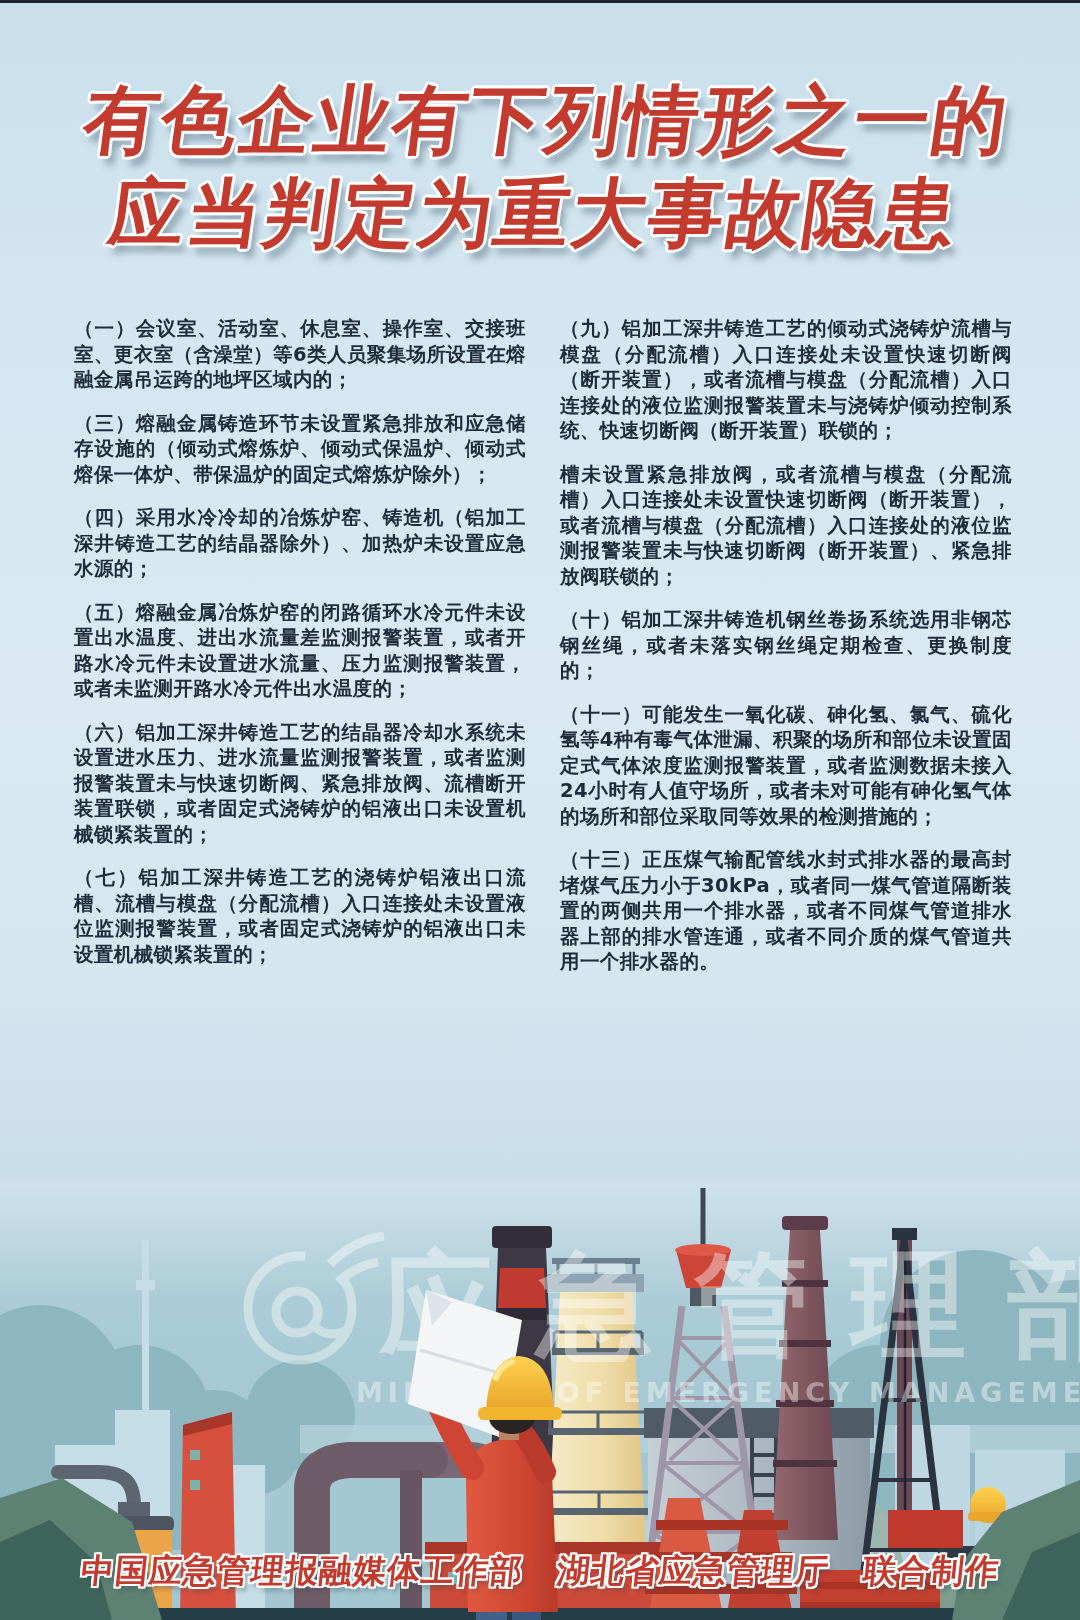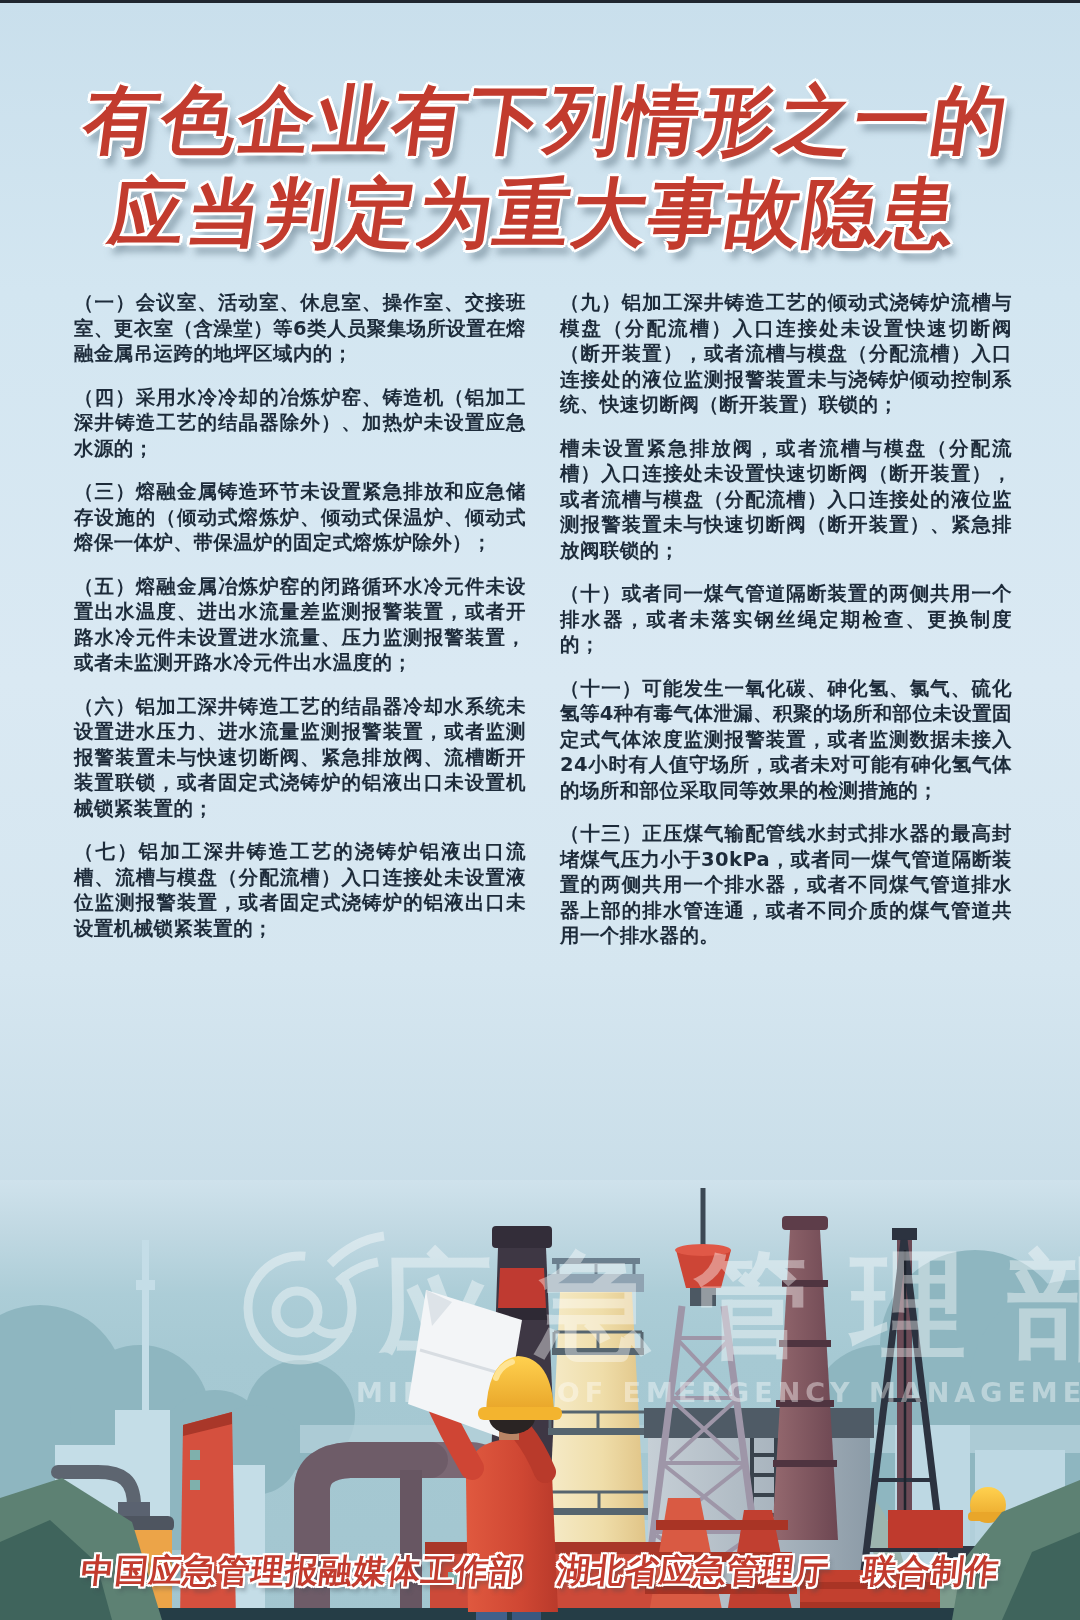--- a/index.html
+++ b/index.html
@@ -14,21 +14,21 @@
     transform:skewX(-8deg);
     font-weight:bold;font-size:75px;line-height:93px;letter-spacing:2px;
     color:#c23b2e;
     text-shadow:
       -3px 0 0 #fff,3px 0 0 #fff,0 -3px 0 #fff,0 3px 0 #fff,
       -2px -2px 0 #fff,2px -2px 0 #fff,-2px 2px 0 #fff,2px 2px 0 #fff,
       7px 9px 7px rgba(95,118,133,0.6);
     white-space:nowrap;
   }
   .cols{
-    position:absolute;top:290px;left:74px;width:938px;
+    position:absolute;top:316px;left:74px;width:938px;
     display:flex;gap:34px;
   }
   .col{flex:1;min-width:0;}
   .col p{
     margin:0 0 18px 0;
     font-size:19.5px;line-height:25.5px;letter-spacing:0.4px;
     font-weight:bold;color:#1d2b3a;text-align:justify;
   }
   .illustration{position:absolute;left:0;bottom:0;width:1080px;height:440px;}
   .credit{
@@ -50,30 +50,30 @@
   <div class="topline"></div>
 
   <div class="title-wrap">
     <div>有色企业有下列情形之一的</div>
     <div>应当判定为重大事故隐患</div>
   </div>
 
   <div class="cols">
     <div class="col">
         <p class="item">（一）会议室、活动室、休息室、操作室、交接班室、更衣室（含澡堂）等6类人员聚集场所设置在熔融金属吊运跨的地坪区域内的；</p>
+        <p class="item">（三）熔融金属铸造环节未设置紧急排放和应急储存设施的（倾动式熔炼炉、倾动式保温炉、倾动式熔保一体炉、带保温炉的固定式熔炼炉除外）；</p>
         <p class="item">（四）采用水冷冷却的冶炼炉窑、铸造机（铝加工深井铸造工艺的结晶器除外）、加热炉未设置应急水源的；</p>
-        <p class="item">（三）熔融金属铸造环节未设置紧急排放和应急储存设施的（倾动式熔炼炉、倾动式保温炉、倾动式熔保一体炉、带保温炉的固定式熔炼炉除外）；</p>
         <p class="item">（五）熔融金属冶炼炉窑的闭路循环水冷元件未设置出水温度、进出水流量差监测报警装置，或者开路水冷元件未设置进水流量、压力监测报警装置，或者未监测开路水冷元件出水温度的；</p>
         <p class="item">（六）铝加工深井铸造工艺的结晶器冷却水系统未设置进水压力、进水流量监测报警装置，或者监测报警装置未与快速切断阀、紧急排放阀、流槽断开装置联锁，或者固定式浇铸炉的铝液出口未设置机械锁紧装置的；</p>
         <p class="item">（七）铝加工深井铸造工艺的浇铸炉铝液出口流槽、流槽与模盘（分配流槽）入口连接处未设置液位监测报警装置，或者固定式浇铸炉的铝液出口未设置机械锁紧装置的；</p>
       </div>
     <div class="col">
         <p class="item">（九）铝加工深井铸造工艺的倾动式浇铸炉流槽与模盘（分配流槽）入口连接处未设置快速切断阀（断开装置），或者流槽与模盘（分配流槽）入口连接处的液位监测报警装置未与浇铸炉倾动控制系统、快速切断阀（断开装置）联锁的；</p>
         <p class="item">槽未设置紧急排放阀，或者流槽与模盘（分配流槽）入口连接处未设置快速切断阀（断开装置），或者流槽与模盘（分配流槽）入口连接处的液位监测报警装置未与快速切断阀（断开装置）、紧急排放阀联锁的；</p>
-        <p class="item">（十）或者同一煤气管道隔断装置的两侧共用一个排水器，或者未落实钢丝绳定期检查、更换制度的；</p>
+        <p class="item">（十）铝加工深井铸造机钢丝卷扬系统选用非钢芯钢丝绳，或者未落实钢丝绳定期检查、更换制度的；</p>
         <p class="item">（十一）可能发生一氧化碳、砷化氢、氯气、硫化氢等4种有毒气体泄漏、积聚的场所和部位未设置固定式气体浓度监测报警装置，或者监测数据未接入24小时有人值守场所，或者未对可能有砷化氢气体的场所和部位采取同等效果的检测措施的；</p>
         <p class="item">（十三）正压煤气输配管线水封式排水器的最高封堵煤气压力小于30kPa，或者同一煤气管道隔断装置的两侧共用一个排水器，或者不同煤气管道排水器上部的排水管连通，或者不同介质的煤气管道共用一个排水器的。</p>
       </div>
   </div>
 
   <svg class="illustration" viewBox="0 0 1080 440" width="1080" height="440">
     <defs>
       <linearGradient id="skyGrad" x1="0" y1="0" x2="0" y2="1">
         <stop offset="0%" stop-color="#cfe2ec"></stop>
         <stop offset="12%" stop-color="#c0d8e2"></stop>

